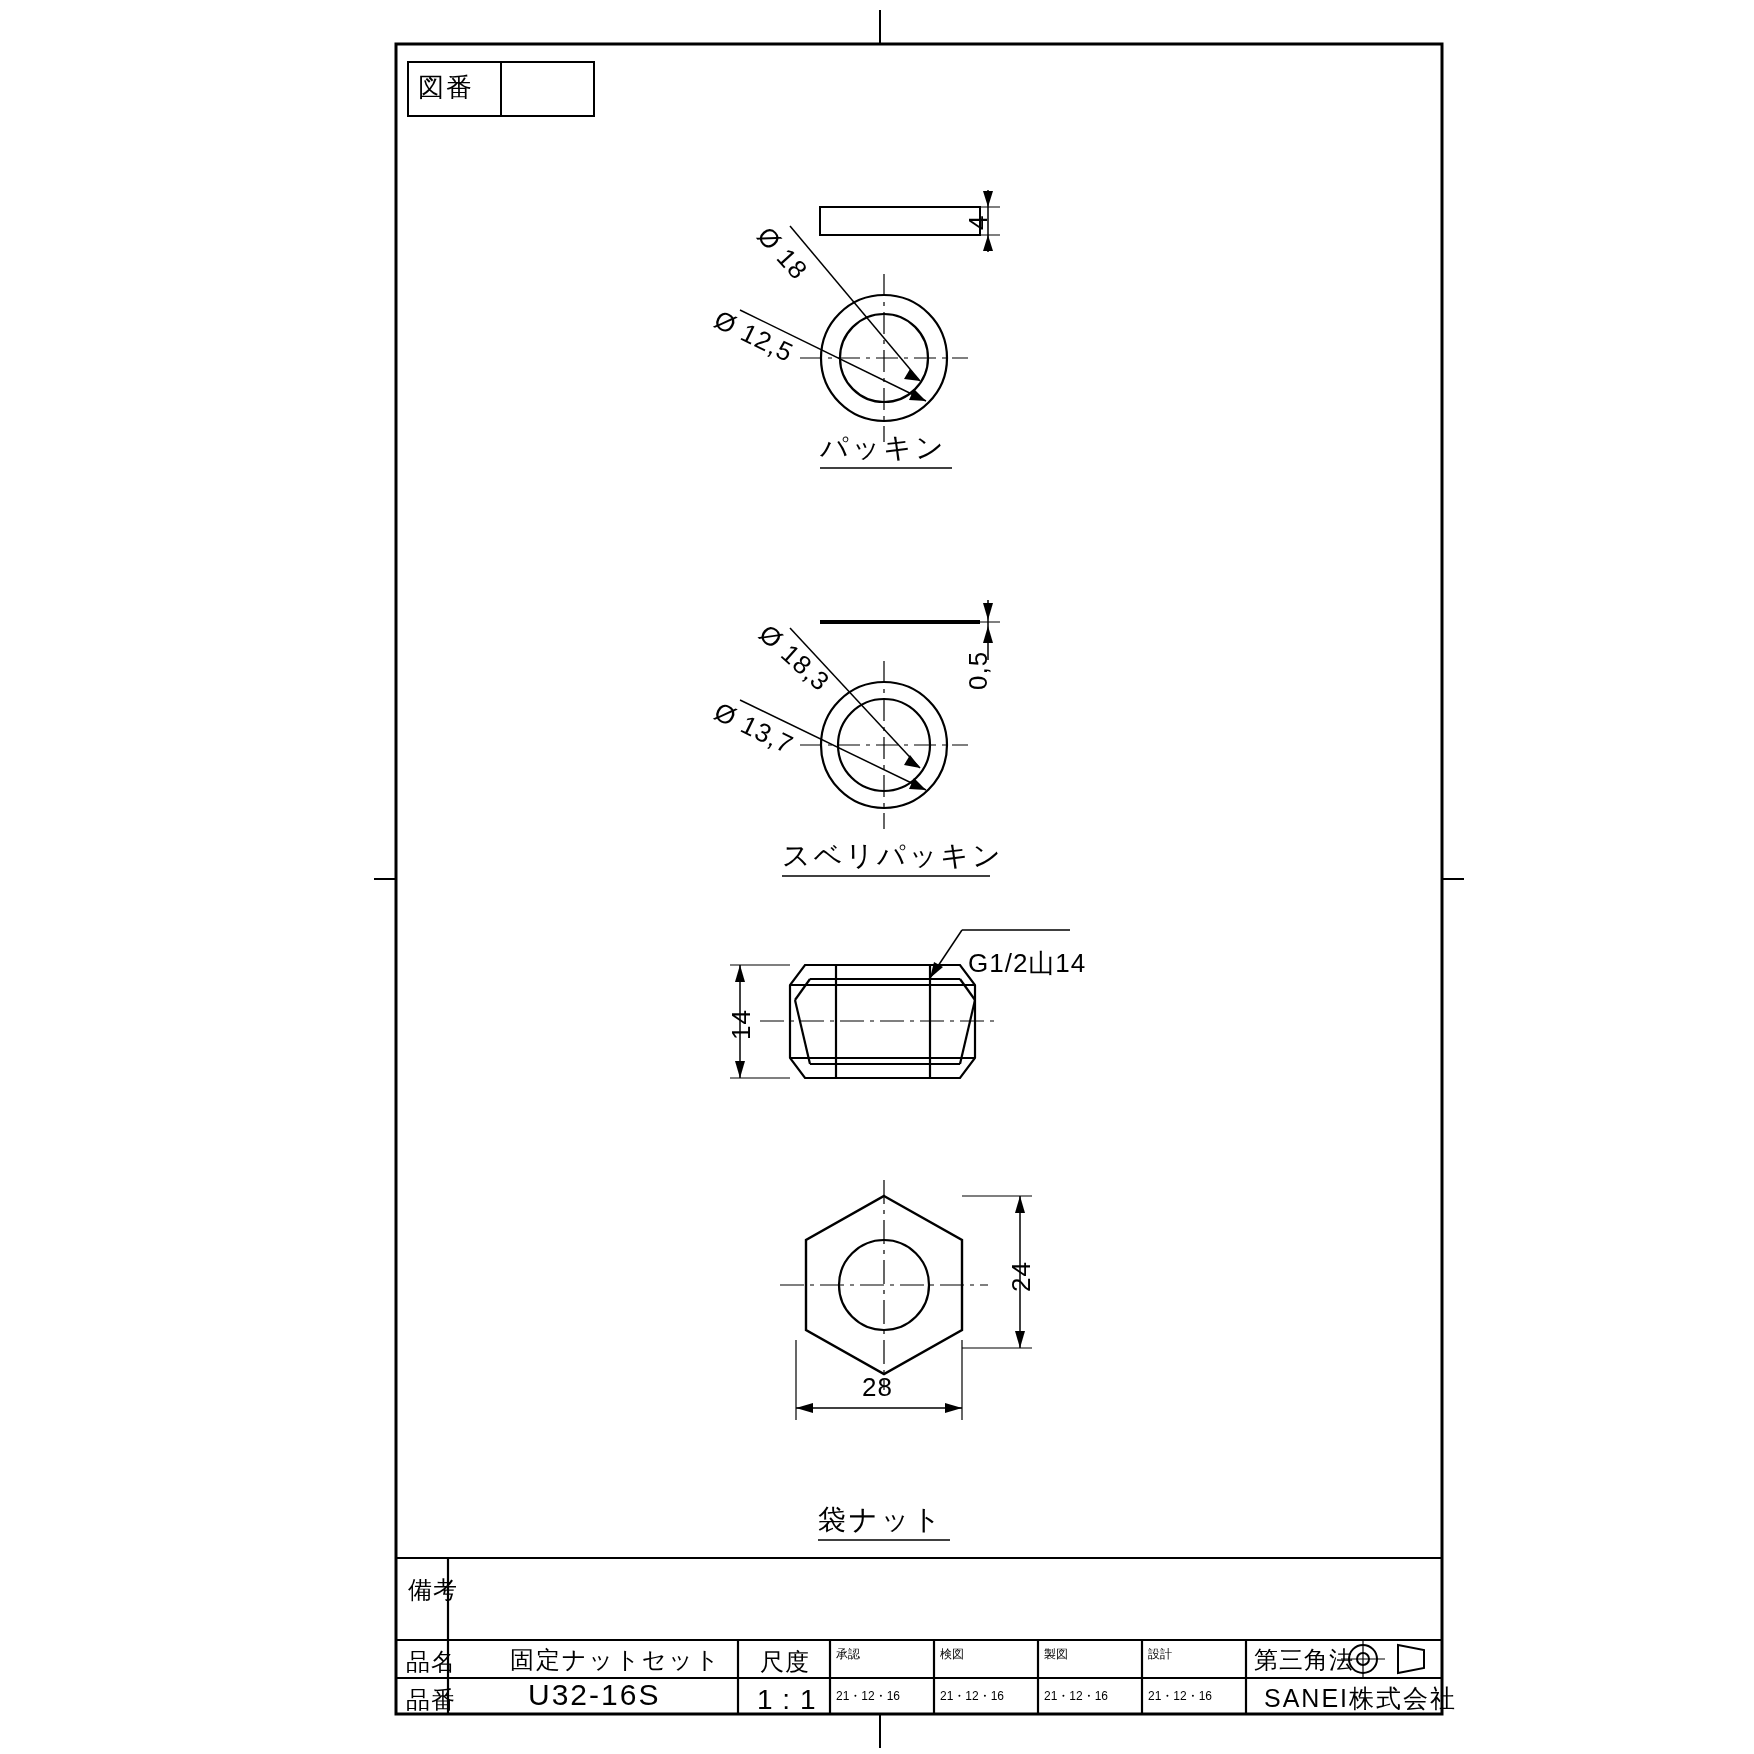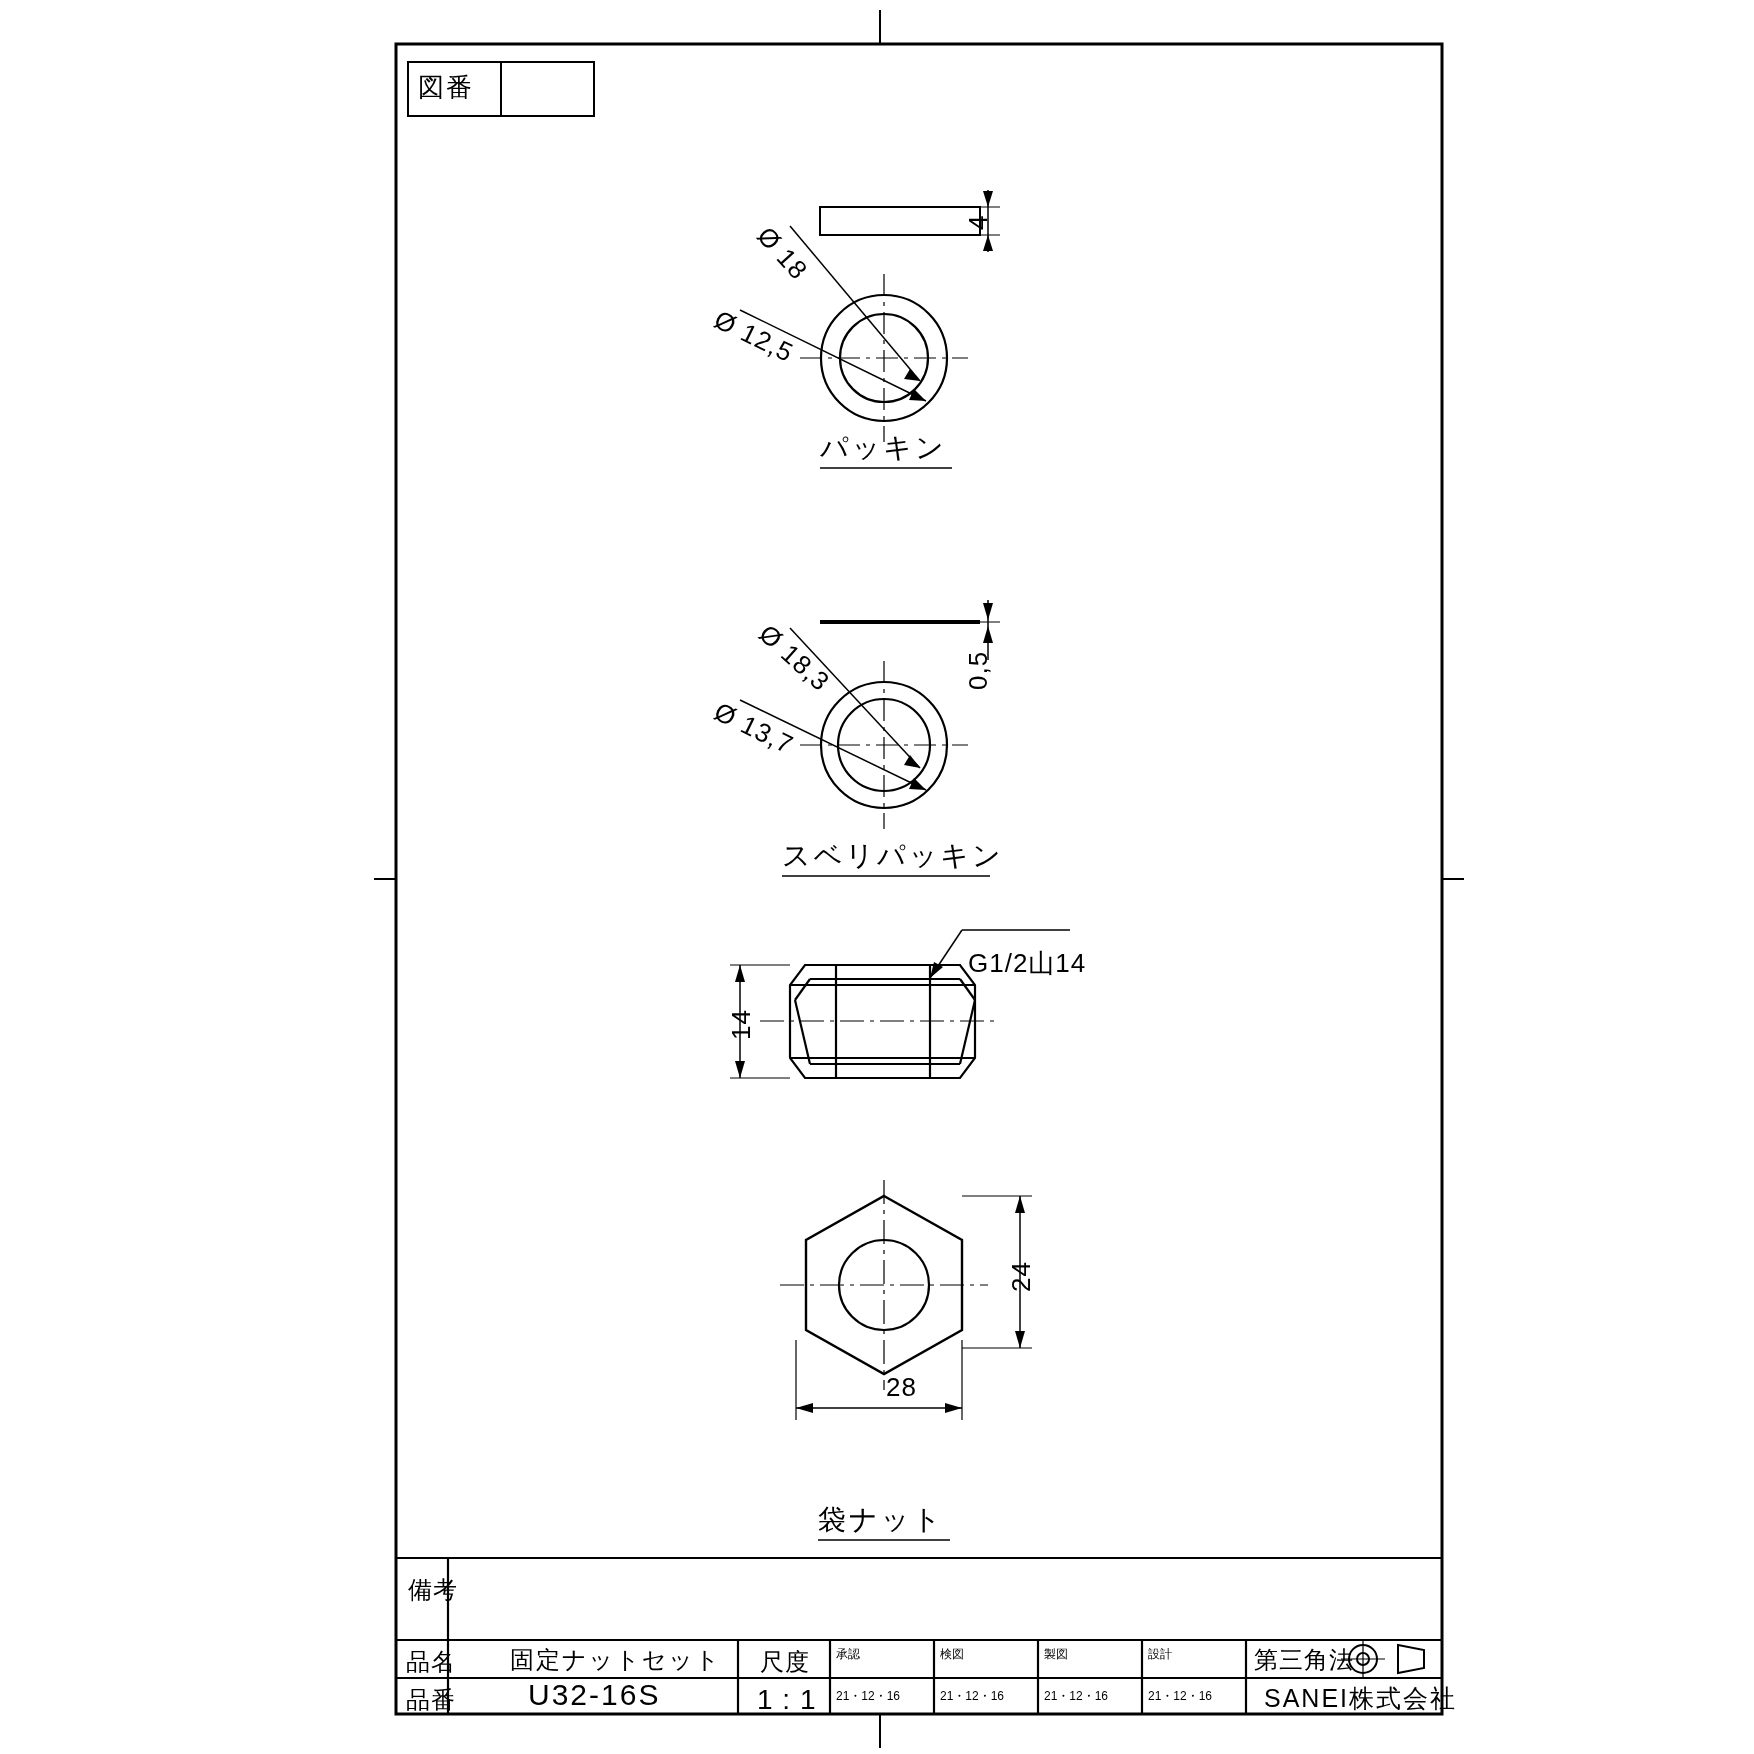--- a/index.html
+++ b/index.html
@@ -197,21 +197,21 @@
 
   <div class="lbl dim rotdiag" style="left:772px; top:620px; transform: rotate(42deg);">Ø 18,3</div>
   <div class="lbl dim rotdiag" style="left:722px; top:698px; transform: rotate(26deg);">Ø 13,7</div>
   <div class="lbl dim" style="left:965px; top:690px; transform-origin:0 0; transform: rotate(-90deg);">0,5</div>
   <div class="lbl partname" style="left:782px; top:842px;">スベリパッキン</div>
 
   <div class="lbl dim" style="left:968px; top:918px;margin-top:32px;">G1/2山14</div>
   <div class="lbl dim" style="left:728px; top:1040px; transform-origin:0 0; transform: rotate(-90deg);">14</div>
 
   <div class="lbl dim" style="left:1008px; top:1292px; transform-origin:0 0; transform: rotate(-90deg);">24</div>
-  <div class="lbl dim" style="left:862px; top:1374px;margin-left:24px;">28</div>
+  <div class="lbl dim" style="left:862px; top:1374px;">28</div>
   <div class="lbl partname" style="left:818px; top:1506px;">袋ナット</div>
 
   <div class="lbl tb-text" style="left:408px; top:1578px;">備考</div>
   <div class="lbl tb-text" style="left:466px; top:1578px;"></div>
 
   <div class="lbl tb-text" style="left:406px; top:1650px;">品名</div>
   <div class="lbl tb-text" style="left:510px; top:1648px; letter-spacing:2px;">固定ナットセット</div>
 
   <div class="lbl tb-text" style="left:406px; top:1688px;">品番</div>
   <div class="lbl tb-big" style="left:528px; top:1680px;">U32-16S</div>

